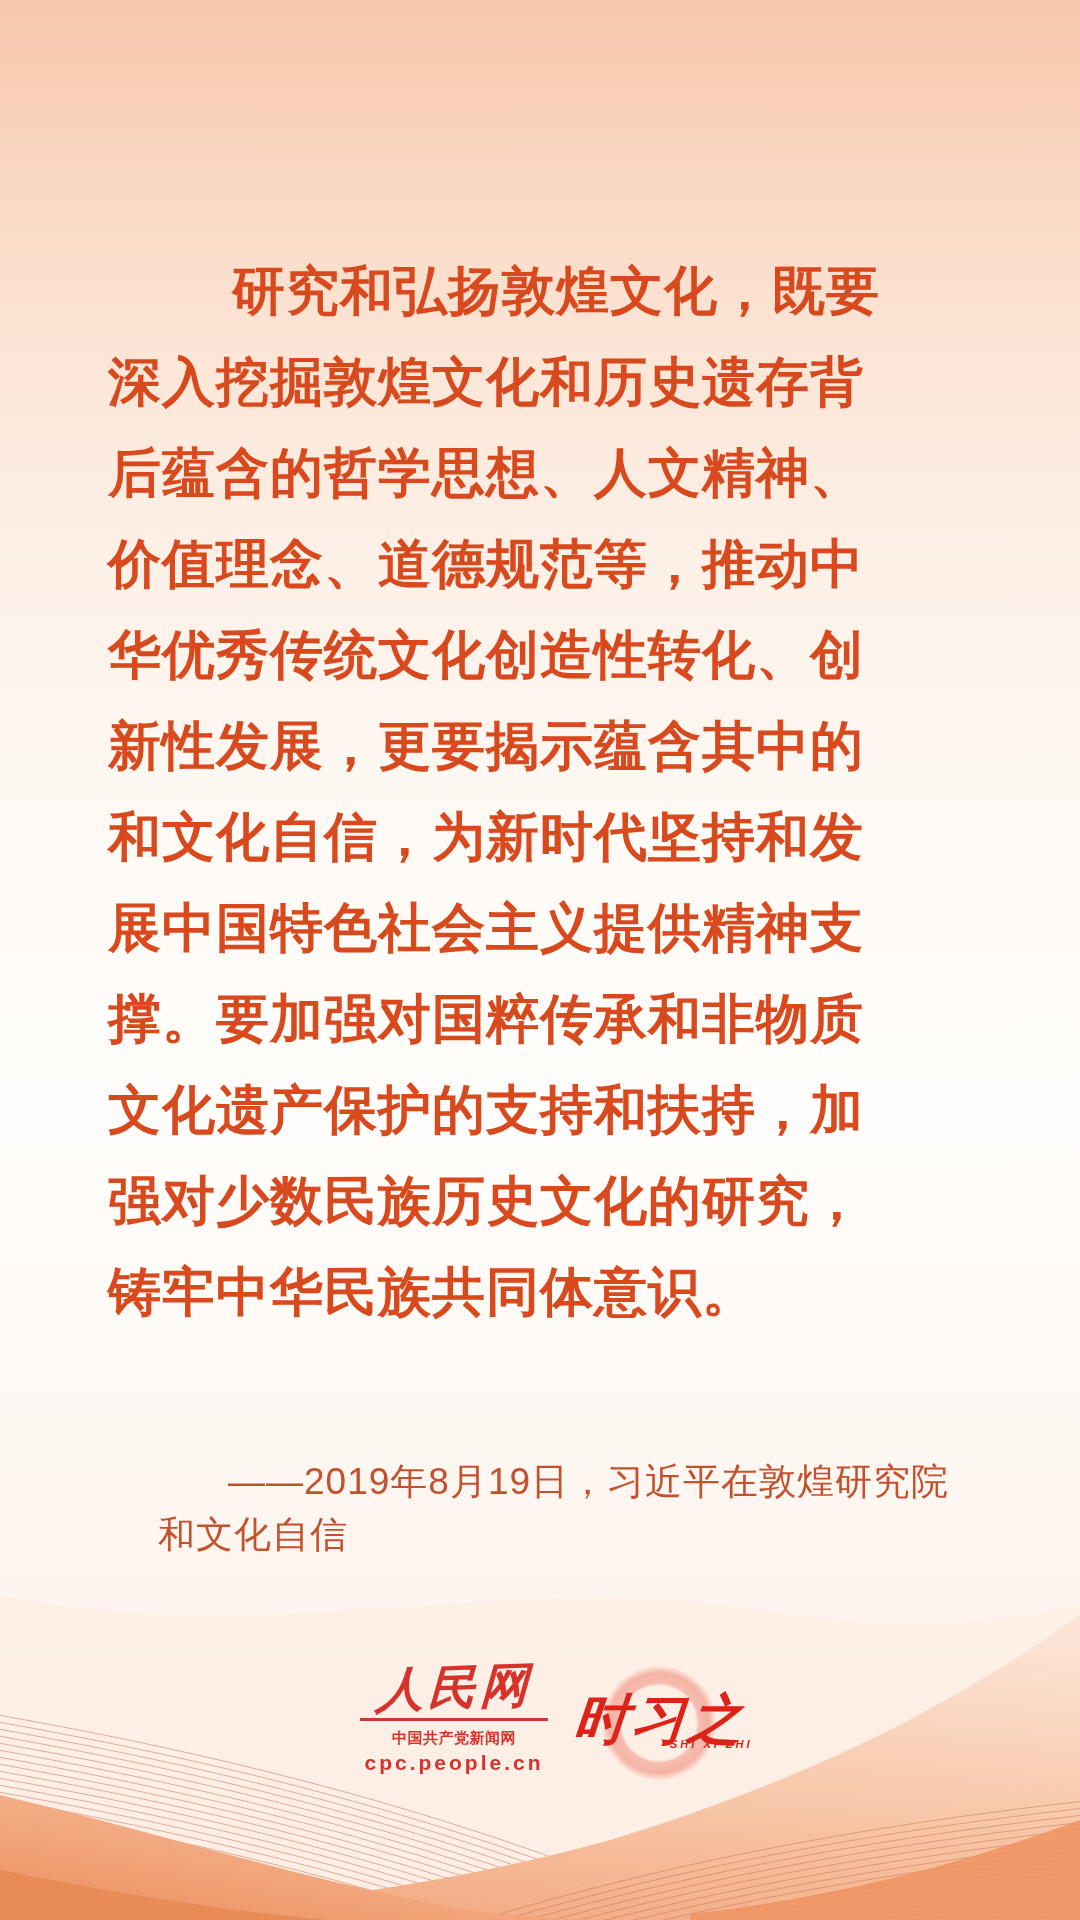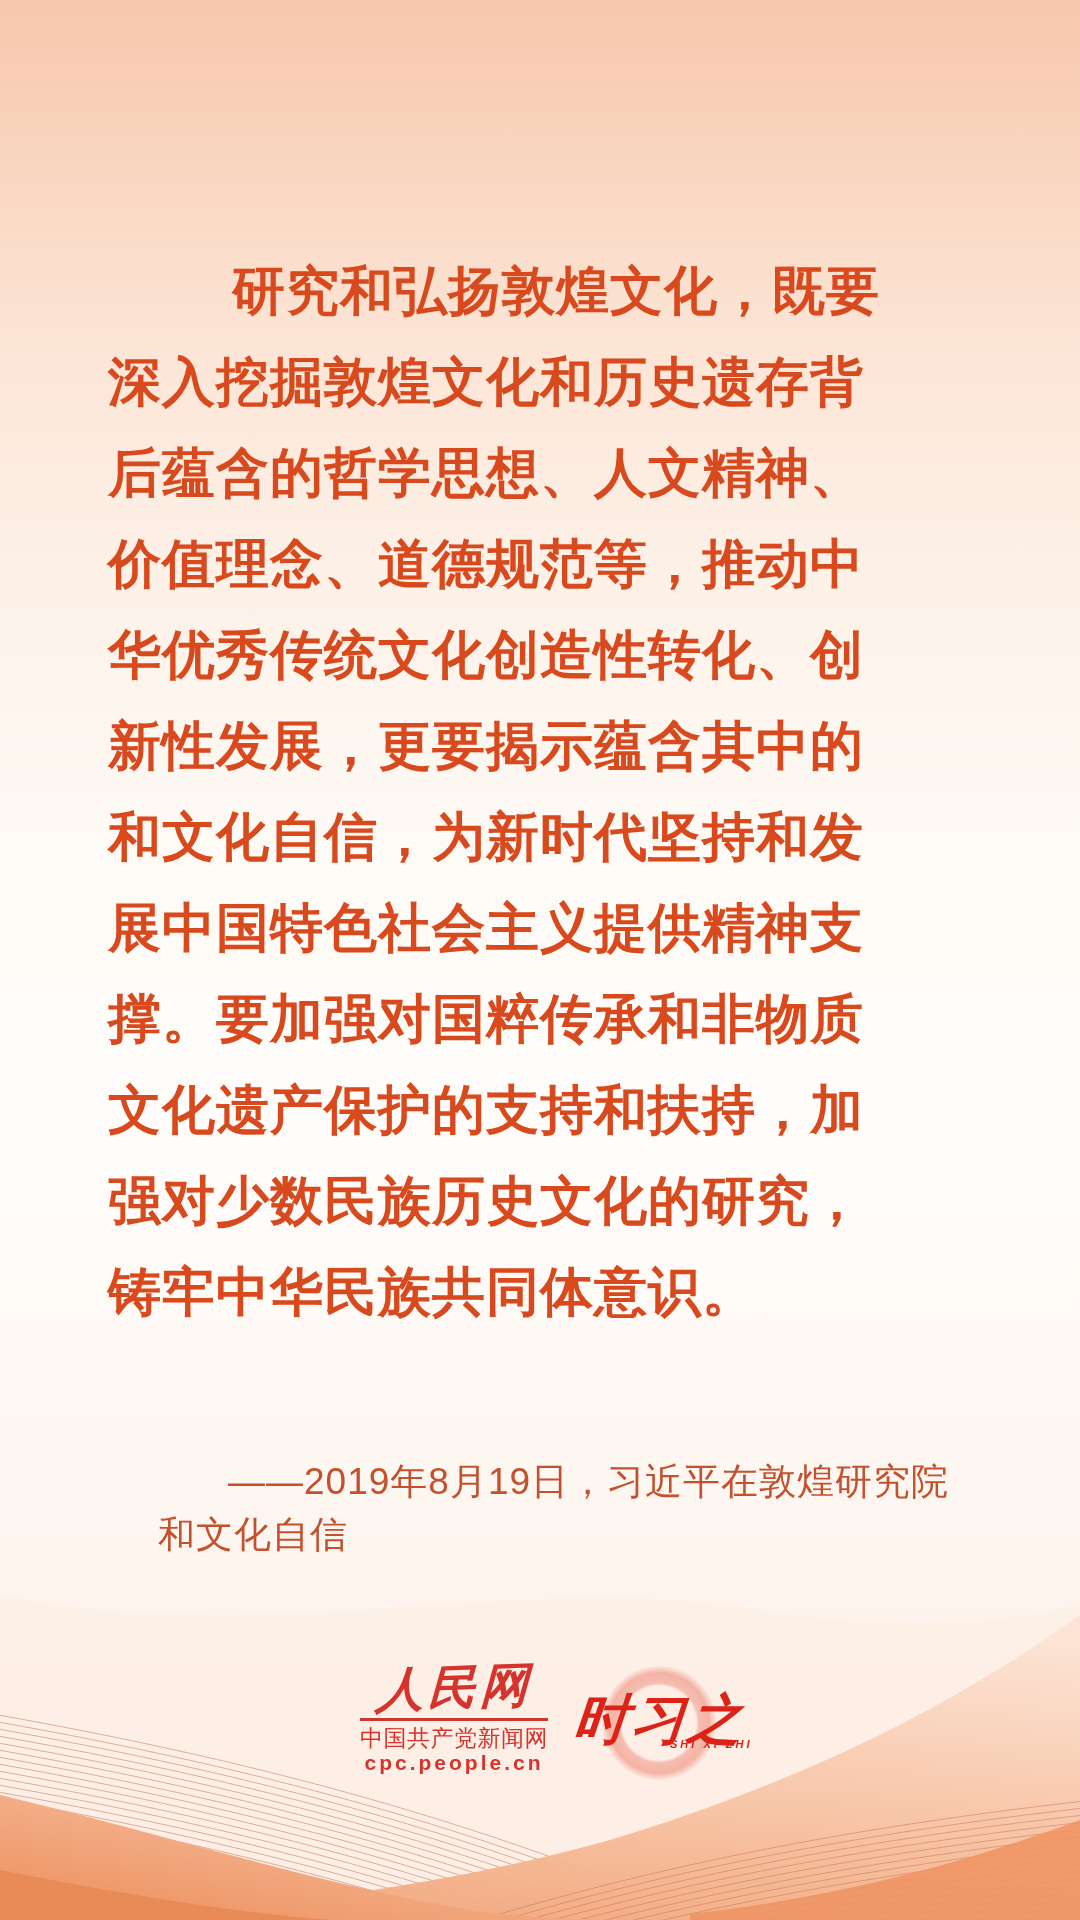--- a/index.html
+++ b/index.html
@@ -86,22 +86,22 @@
     line-height: 56px;
     transform: rotate(-2deg) skewX(-4deg);
     color: #d5332c;
   }
   .pd-line {
     height: 3px;
     background: #c63c34;
     margin: 2px 2px 4px 2px;
   }
   .pd-cn {
-    font-size: 23px;
-    font-weight: normal;
+    font-size: 15px;
+    font-weight: bold;
     letter-spacing: 0.5px;
     line-height: 26px;
     white-space: nowrap;
   }
   .pd-url {
     font-size: 21px;
     font-weight: bold;
     letter-spacing: 3px;
     line-height: 24px;
     white-space: nowrap;

